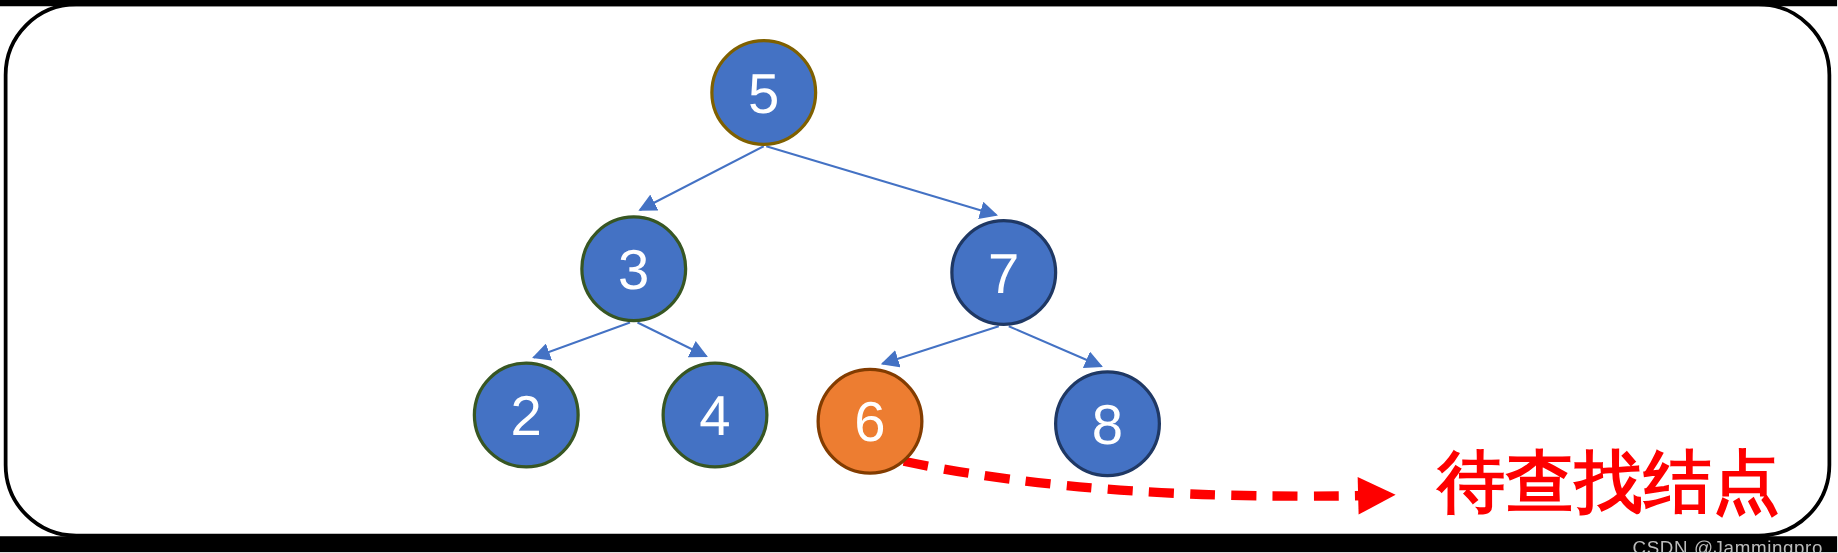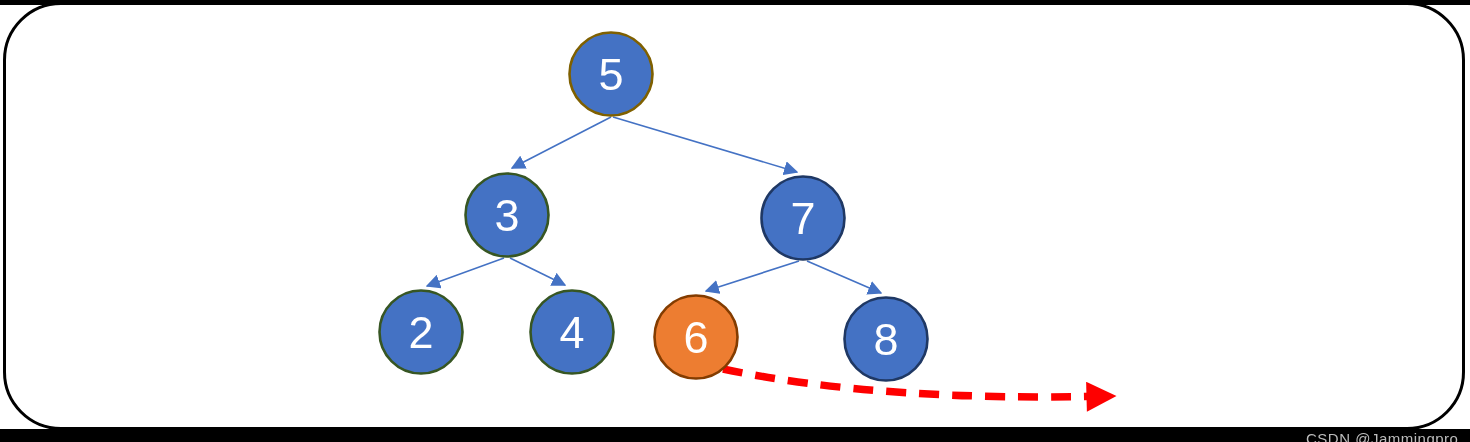--- a/index.html
+++ b/index.html
@@ -103,16 +103,17 @@
     <g>
       <circle cx="696" cy="337" r="41.5" stroke-width="2.6" fill="#ED7D31" stroke="#833C00"></circle>
       <text class="node-value" x="696" y="353">6</text>
     </g>
     <g>
       <circle cx="886" cy="339" r="41.5" stroke-width="2.6" fill="#4472C4" stroke="#1F3864"></circle>
       <text class="node-value" x="886" y="355">8</text>
     </g>
   </svg>
 
+  <div class="annotation">待查找结点</div>
 
   <div class="watermark">CSDN @Jammingpro</div>
 
 </div>
 
 </body></html>

